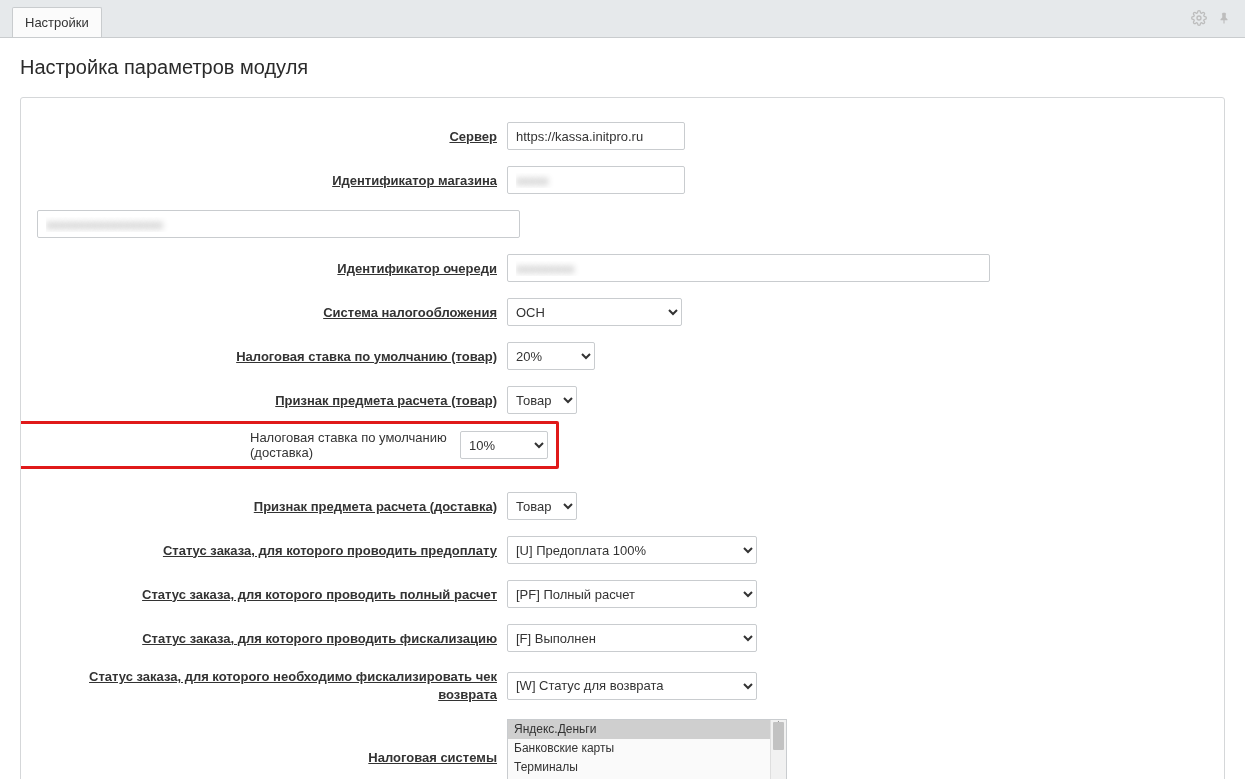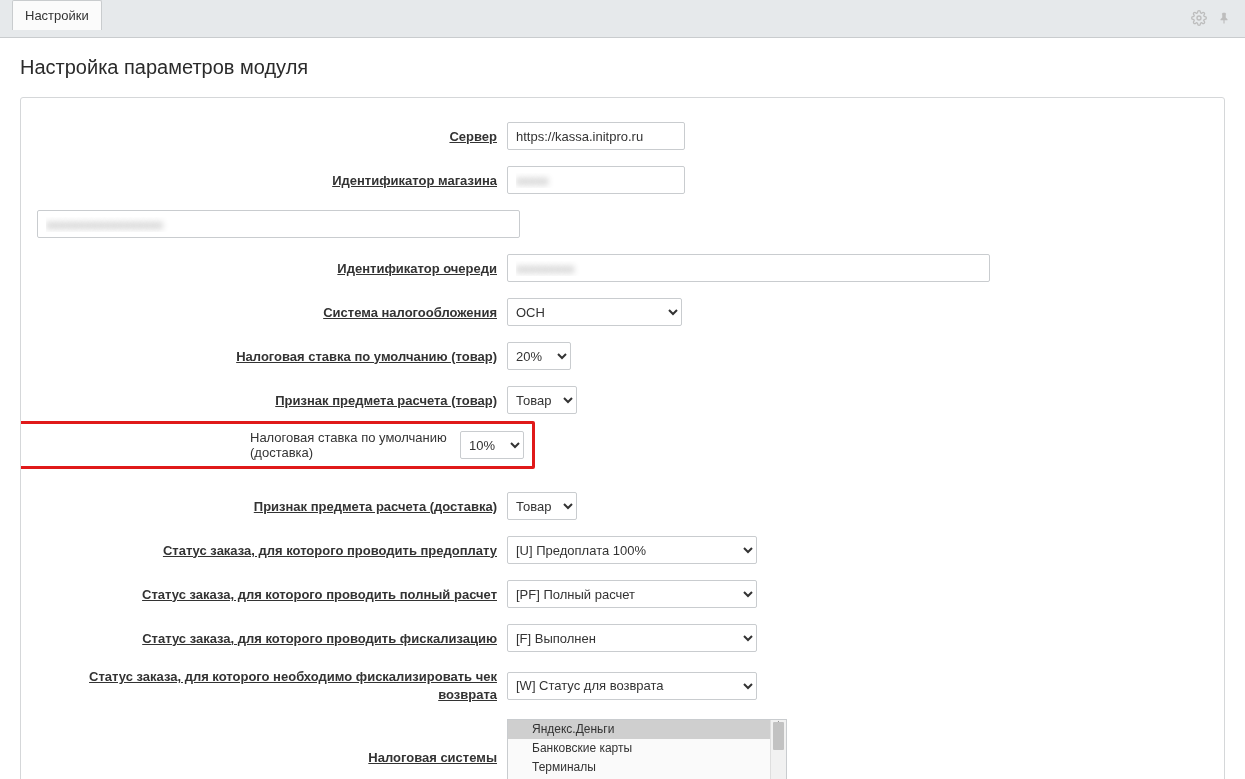--- a/index.html
+++ b/index.html
@@ -11,21 +11,21 @@
     background: #fff;
     width: 1245px;
   }
 
   
   .topbar {
     background: #e6e9eb;
     height: 38px;
     border-bottom: 1px solid #c9ccce;
     display: flex;
-    align-items: flex-start;
+    align-items: flex-end;
     padding: 0 10px;
     position: relative;
   }
   .tab {
     background: #fbfbfb;
     border: 1px solid #c9ccce;
     border-bottom: none;
     height: 30px;
     line-height: 30px;
     padding: 0 12px;
@@ -99,21 +99,21 @@
   select {
     height: 28px;
     border: 1px solid #c9cccf;
     border-radius: 2px;
     background: #fff;
     font-size: 13px;
     padding: 4px 4px;
     color: #333;
   }
   select.w-tax    { width: 175px; }
-  select.w-rate   { width: 64px; }
+  select.w-rate   { width: 88px; }
   select.w-item   { width: 70px; }
   select.w-status { width: 250px; }
 
   .highlight-box {
     border: 3px solid #e01919;
     padding: 6px 8px 6px 0;
     margin: -9px 0 7px -260px;
     display: inline-flex;
     align-items: center;
     border-radius: 2px;
@@ -131,21 +131,21 @@
   }
   .listbox {
     position: absolute;
     inset: 0 16px 0 0;
     overflow-y: auto;
     background: #fafafa;
   }
   .listbox .opt {
     height: 19px;
     line-height: 19px;
-    padding: 0 24px;
+    padding: 0 6px;
     font-size: 12px;
     color: #333;
     white-space: nowrap;
   }
   .listbox .opt.selected { background: #cfcfcf; }
   .listbox-scroll {
     position: absolute;
     right: 0; top: 0; bottom: 0;
     width: 16px;
     background: #f1f1f1;

